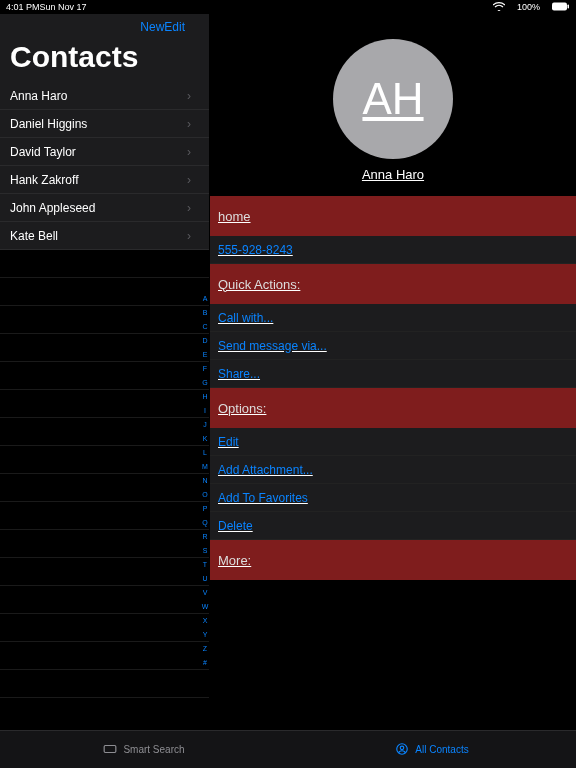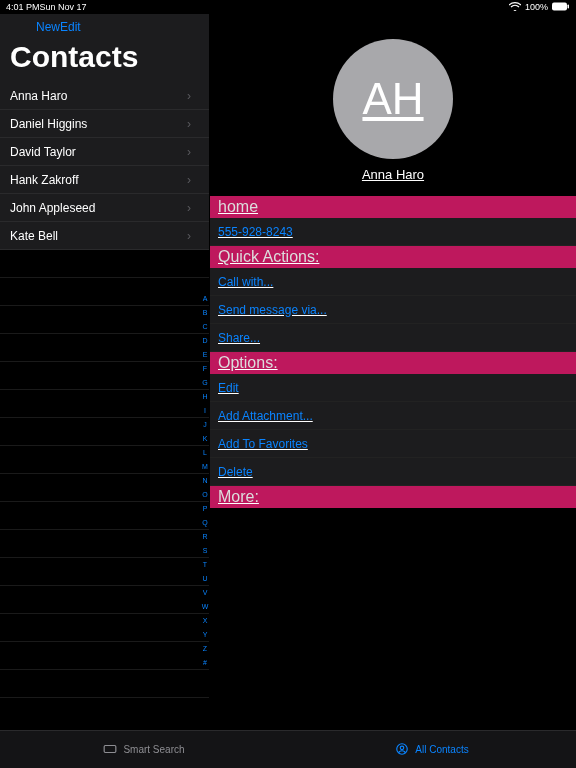--- a/index.html
+++ b/index.html
@@ -2,44 +2,44 @@
 <html><head>
 <meta charset="utf-8">
 <style>
   * { margin: 0; padding: 0; box-sizing: border-box; }
   html, body { width: 576px; height: 768px; background: #000; font-family: -apple-system, "Helvetica Neue", Arial, sans-serif; color: #fff; overflow: hidden; }
   .root { width: 576px; height: 768px; display: flex; flex-direction: column; }
 
   
   .status-bar { height: 14px; display: flex; justify-content: space-between; align-items: center; padding: 0 6px; font-size: 9px; color: #fff; }
   .status-left { display: flex; }
-  .status-right { display: flex; gap: 4px; align-items: center; }
+  .status-right { display: flex; gap: 12px; align-items: center; }
 
   .main-area { flex: 1; display: flex; min-height: 0; }
 
   
   .sidebar { width: 210px; background: #1c1c1e; display: flex; flex-direction: column; position: relative; border-right: 1px solid #000;}
-  .sidebar-nav { display: flex; justify-content: flex-start; align-items: center; padding: 0 0; height: 26px; margin-left: 36px; }
+  .sidebar-nav { display: flex; justify-content: flex-end; align-items: center; padding: 0 24px; height: 26px; }
   .nav-btn { color: #0a84ff; font-size: 12px; background: none; border: none; cursor: pointer; }
   .sidebar-title { font-size: 30px; font-weight: 700; padding: 0 10px 8px 10px; color: #fff; }
   .contacts-list { flex: 1; overflow: hidden; background:#000; position:relative;}
   .contact-row { display: flex; justify-content: space-between; align-items: center; height: 28px; padding: 0 18px 0 10px; font-size: 12px; color: #fff; border-bottom: 1px solid #2a2a2c; background:#1c1c1e; margin-right:0;}
   .chevron { color: #5a5a5e; font-size: 12px; }
   .empty-row { height: 28px; border-bottom: 1px solid #1a1a1a; }
   .index-bar { position: absolute; right: 0px; top: 210px; width:8px; display: flex; flex-direction: column; font-size: 7px; color: #0a84ff; text-align: center; line-height: 14px;}
   .index-bar span { height: 14px; }
 
   
   .detail { flex: 1; background: #000; display: flex; flex-direction: column; text-decoration: underline; }
   .detail-header { height: 182px; background: #000; display: flex; flex-direction: column; align-items: center; justify-content: center; }
   .avatar { width: 120px; height: 120px; border-radius: 60px; background: #a8a8ab; display: flex; align-items: center; justify-content: center; font-size: 44px; color: #fff; font-weight: 400; margin-top:10px;}
   .detail-name { margin-top: 8px; font-size: 13px; color: #fff; }
 
   .detail-list { flex: 1; }
-  .section-header { background: #be185d; color: #ddd; font-size: 16px; padding: 11px 8px; height:21px; display:flex; align-items:center;}
+  .section-header { background: #7f1d1d; color: #ddd; font-size: 13px; padding: 20px 8px; height:21px; display:flex; align-items:center;}
   .detail-row { height: 28px; display: flex; align-items: center; padding: 0 8px; font-size: 12px; color: #0a84ff; border-bottom: 1px solid #222; background:#1c1c1e;}
   .detail-empty { background:#000; border:none; flex:1;}
 
   
   .tab-bar { height: 38px; background: #141416; display: flex; border-top: 1px solid #2a2a2c; }
   .tab { flex: 1; display: flex; align-items: center; justify-content: center; gap: 6px; font-size: 10px; color: #8e8e93; cursor: pointer; }
   .tab.active { color: #0a84ff; }
   .tab svg { width: 14px; height: 14px; }
 
 </style>

